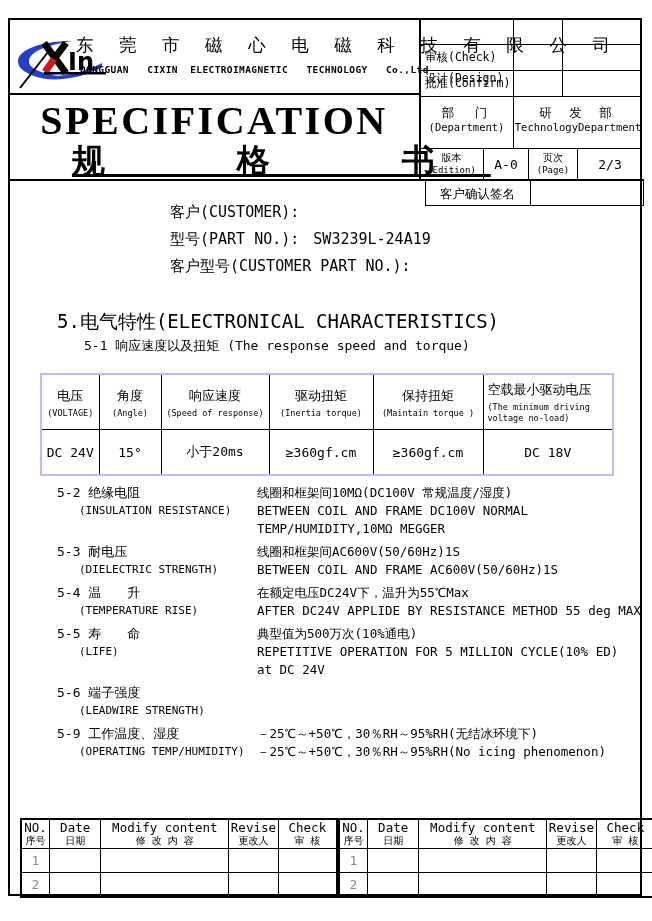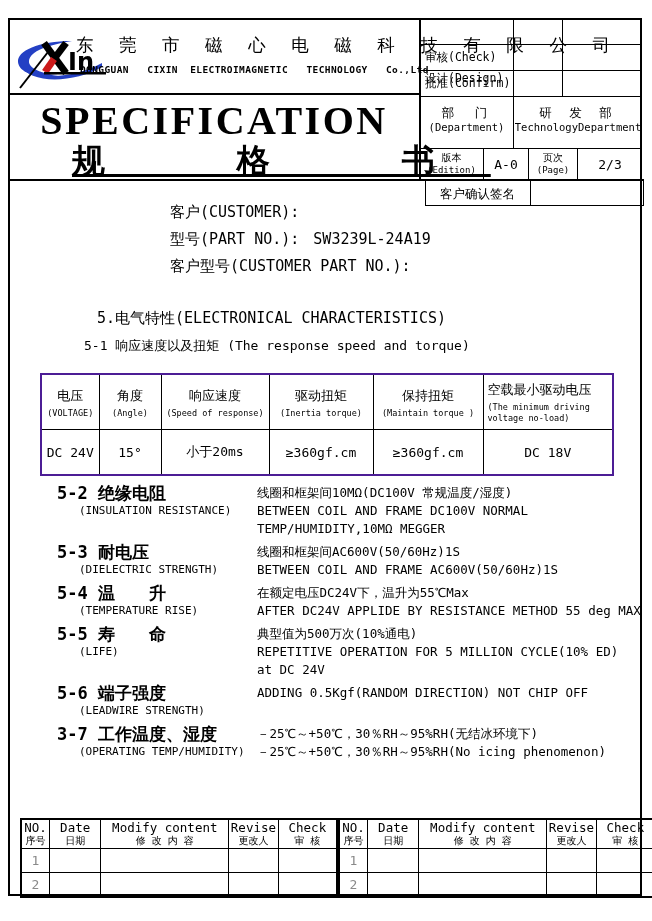--- a/index.html
+++ b/index.html
@@ -25,35 +25,35 @@
   .smallhead .cn{font-size:10px;}
   .smallhead .en{font-size:9px;}
   .cellval{position:absolute;text-align:center;font-size:13px;}
   .sign-box{position:absolute;left:425px;top:181px;width:219px;height:25px;
             border:1px solid #000;border-top:none;box-sizing:border-box;}
   .sign-label{position:absolute;left:425px;top:186px;width:105px;text-align:center;font-size:12.5px;}
   
   .cust{position:absolute;left:170px;top:199px;font-size:15px;line-height:27px;white-space:nowrap;}
   .cust .val{margin-left:14px;}
   
-  .sec-h{position:absolute;left:57px;top:309px;font-size:15px;white-space:nowrap;margin-left:40px;}
+  .sec-h{position:absolute;left:57px;top:309px;font-size:19px;white-space:nowrap;}
   .sec-sub{position:absolute;left:84px;top:337px;font-size:13px;white-space:nowrap;}
   table.spec{position:absolute;left:40px;top:373px;width:572px;border-collapse:collapse;
-             table-layout:fixed;border:2px solid #4c1d95;}
+             table-layout:fixed;border:2px solid #c4b5fd;}
   table.spec td{border:1px solid #000;text-align:center;vertical-align:middle;padding:2px;}
   table.spec tr.hd td{height:50px;}
   table.spec tr.dt td{height:40px;font-size:13px;white-space:nowrap;}
   table.spec .cn{font-size:13px;white-space:nowrap;}
   table.spec .en{font-size:8.5px;margin-top:3px;white-space:nowrap;}
   table.spec td.leftal{text-align:left;padding-left:4px;}
   table.spec td.leftal .en{white-space:normal;text-align:left;font-size:8.5px;line-height:11px;}
   
   .items{position:absolute;left:57px;top:484px;width:588px;}
   .item{display:grid;grid-template-columns:200px 1fr;margin-bottom:5px;line-height:18px;}
-  .item .lcn{font-size:17px;white-space:nowrap;font-weight:bold;}
+  .item .lcn{font-size:13px;white-space:nowrap;}
   .item .len{font-size:11px;padding-left:22px;white-space:nowrap;}
   .item .desc div{font-size:12.5px;white-space:nowrap;}
   
   .rev-wrap{position:absolute;left:20px;top:818px;width:636px;display:flex;}
   table.rev{border-collapse:collapse;table-layout:fixed;width:318px;border:2px solid #000;}
   table.rev td{border:1px solid #000;text-align:center;vertical-align:middle;padding:0;}
   table.rev tr.hd td{height:28px;line-height:13px;}
   table.rev tr.hd .en{font-size:12.5px;white-space:nowrap;}
   table.rev tr.hd .cn{font-size:10px;white-space:nowrap;}
   table.rev tr.dt td{height:23px;}
@@ -227,27 +227,26 @@
         <div>at DC 24V</div>
       </div>
     </div>
 
     <div class="item">
       <div>
         <div class="lcn">5-6 端子强度</div>
         <div class="len">(LEADWIRE STRENGTH)</div>
       </div>
       <div class="desc">
-        <div>ADDING 0.5Kgf(RANDOM DIRECTION) NOT CHIP OFF</div>
-      </div>
-    </div>
-
-    <div class="item">
-      <div>
-        <div class="lcn">3-7 工作温度、湿度</div>
+      </div>
+    </div>
+
+    <div class="item">
+      <div>
+        <div class="lcn">5-9 工作温度、湿度</div>
         <div class="len">(OPERATING TEMP/HUMIDITY)</div>
       </div>
       <div class="desc">
         <div>－25℃～+50℃，30％RH～95%RH(无结冰环境下)</div>
         <div>－25℃～+50℃，30％RH～95%RH(No icing phenomenon)</div>
       </div>
     </div>
 
   </div>
 

